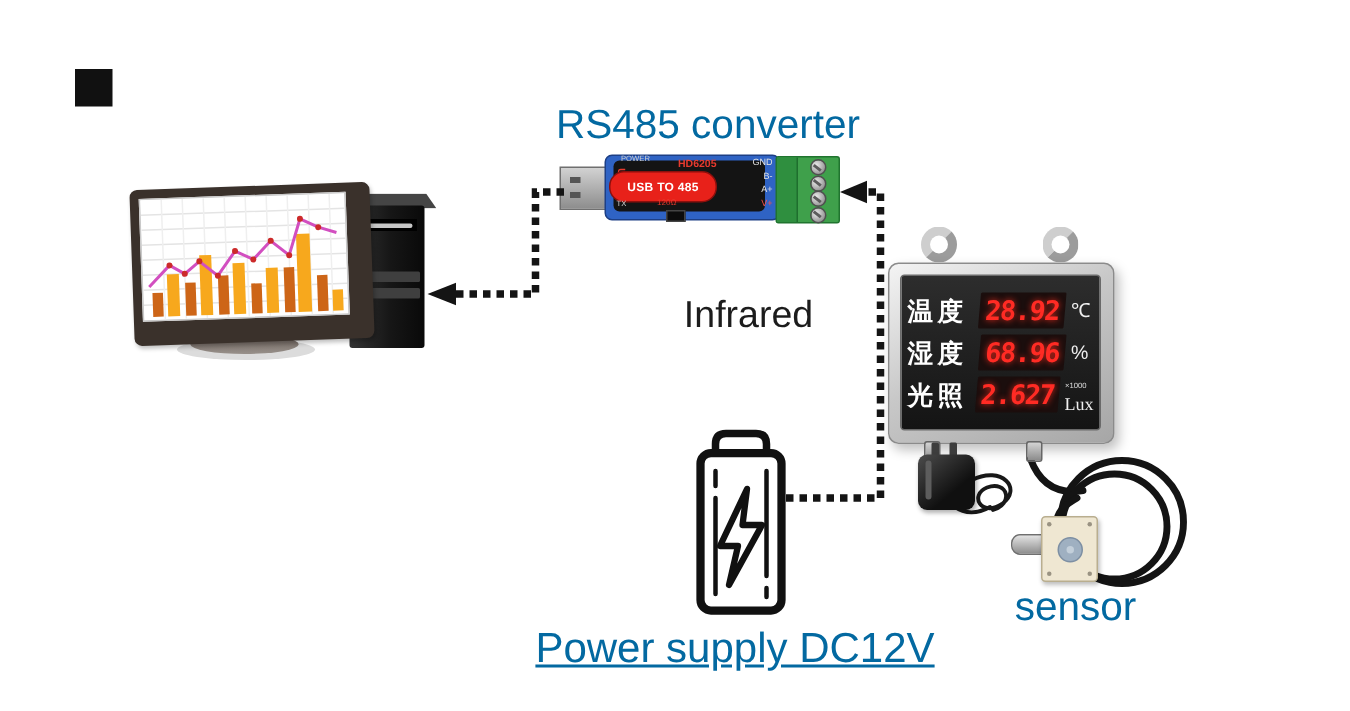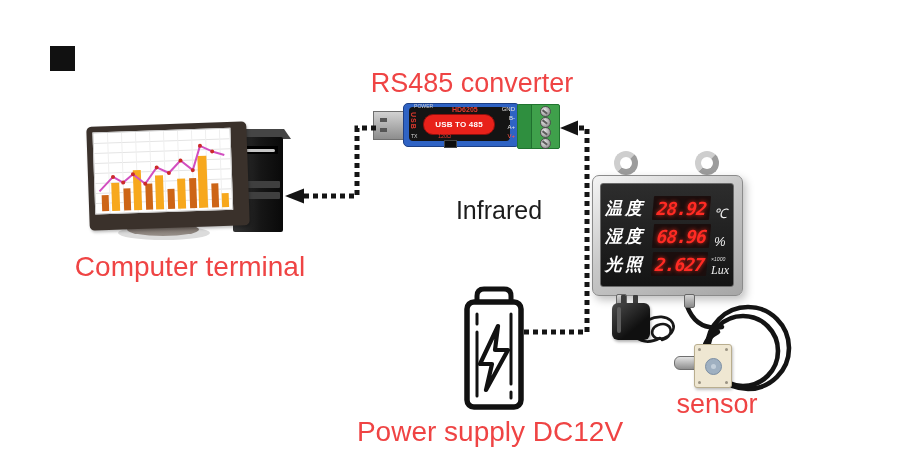--- a/index.html
+++ b/index.html
@@ -6,25 +6,25 @@
   .canvas{position:relative;width:900px;height:474px;background:#ffffff;overflow:hidden;
           font-family:"Liberation Sans",sans-serif;color:#1c1c1c;}
   .abs{position:absolute;}
 
   
   .title-row{left:50px;top:46px;display:flex;align-items:center;gap:12px;}
   .title-sq{width:25px;height:25px;background:#111;}
   .title-text{font-size:29px;font-weight:700;letter-spacing:.2px;}
 
   
-  .lbl{font-size:27px;color:#ef4444;}
+  .lbl{font-size:27px;color:#0369a1;}
   .lbl-rs485{left:352px;top:68px;width:240px;text-align:center;}
   .lbl-computer{left:52px;top:251px;width:276px;text-align:center;font-size:28px;}
   .lbl-infrared{left:418px;top:195px;width:162px;text-align:center;font-weight:400;font-size:25px;line-height:30px;}
-  .lbl-power{left:330px;top:416px;width:320px;text-align:center;font-size:28px;}
+  .lbl-power{left:330px;top:416px;width:320px;text-align:center;font-size:28px;text-decoration:underline;}
   .lbl-sensor{left:661px;top:389px;width:112px;text-align:center;}
 
   
   .monitor{left:88px;top:124px;width:148px;height:92px;background:#3a312b;border-radius:5px;
            padding:6px;transform:rotate(-2deg);box-shadow:1px 2px 3px rgba(0,0,0,.25);}
   .monitor .screen{width:136px;height:80px;background:#fff;border:1px solid #c9c9c9;overflow:hidden;}
   .neck{left:147px;top:213px;width:28px;height:15px;background:linear-gradient(180deg,#564a41,#2c241f);
         border-radius:0 0 5px 5px;}
   .base-shadow{left:118px;top:226px;width:92px;height:14px;background:#dcdcdc;border-radius:50%;}
   .base{left:127px;top:223px;width:72px;height:13px;background:linear-gradient(180deg,#6b6059,#98908a);border-radius:50%;}
@@ -37,21 +37,21 @@
   .tower-band{left:236px;width:44px;height:7px;background:#3f3f3f;border-radius:1px;}
   .band1{top:181px;} .band2{top:192px;}
 
   
   .usb-plug{left:373px;top:111px;width:32px;height:27px;border:1px solid #6f6f6f;
             background:linear-gradient(180deg,#d2d2d2,#8d8d8d);}
   .usb-hole{position:absolute;width:7px;height:4px;background:#555;}
   .usb-hole.h1{left:6px;top:6px;} .usb-hole.h2{left:6px;top:16px;}
   .cv-body{left:403px;top:103px;width:115px;height:42px;background:#2f63c4;border:1px solid #1d3f85;border-radius:5px;}
   .cv-black{left:409px;top:107px;width:101px;height:34px;background:#141414;border-radius:4px;}
-  .cv-oval{left:423px;top:114px;width:70px;height:19px;background:#e8211a;border:1px solid #8d0f0c;border-radius:10px;
+  .cv-oval{left:406px;top:114px;width:70px;height:19px;background:#e8211a;border:1px solid #8d0f0c;border-radius:10px;
            color:#fff;font-size:8px;font-weight:700;display:flex;align-items:center;justify-content:center;letter-spacing:.2px;}
   .cv-model{left:452px;top:106px;font-size:7px;font-weight:700;color:#e63a2e;}
   .cv-power{left:414px;top:104px;font-size:6px;color:#cfcfcf;transform:scale(.85);transform-origin:left top;}
   .cv-usb-side{left:410px;top:112px;font-size:7px;color:#e63a2e;writing-mode:vertical-rl;letter-spacing:1px;font-weight:700;}
   .cv-tx{left:411px;top:134px;font-size:6px;color:#cfcfcf;transform:scale(.85);transform-origin:left top;}
   .cv-res{left:438px;top:133px;font-size:6px;color:#e63a2e;transform:scale(.9);transform-origin:left top;}
   .cv-switch{left:444px;top:140px;width:11px;height:6px;background:#0c0c0c;border:1px solid #444;}
   .cv-pins{left:495px;top:105px;width:20px;text-align:right;font-size:6px;line-height:9px;color:#e4e4e4;}
   .cv-pins .pin-vp{color:#ff5448;}
   .cv-terminal{left:517px;top:104px;width:41px;height:43px;background:#3fa04b;border:1px solid #20742f;border-radius:2px;}
@@ -66,21 +66,21 @@
   .ring{width:24px;height:24px;border-radius:50%;box-sizing:border-box;background:transparent;
         border:6px solid;border-color:#cecece #9c9c9c #9c9c9c #cecece;}
   .ring::after{content:"";position:absolute;left:6px;top:20px;width:11px;height:6px;background:#b3b3b3;}
   .ring1{left:614px;top:151px;} .ring2{left:695px;top:151px;}
   .disp-frame{left:592px;top:175px;width:149px;height:119px;border:1px solid #8b8b8b;border-radius:7px;
               background:linear-gradient(150deg,#f4f4f4,#c8c8c8 45%,#a6a6a6);
               box-shadow:3px 4px 8px rgba(0,0,0,.25);}
   .disp-panel{position:absolute;left:7px;top:7px;right:8px;bottom:8px;border:1px solid #6a6a6a;border-radius:3px;
               background:linear-gradient(180deg,#2d2d2d,#141414);
               display:flex;flex-direction:column;justify-content:center;gap:2px;padding:2px 4px;box-sizing:border-box;}
-  .disp-row{display:flex;align-items:flex-end;height:26px;font-style:italic;}
+  .disp-row{display:flex;align-items:center;height:26px;}
   .cn{width:48px;color:#fff;font-weight:700;font-size:17px;letter-spacing:3px;
       font-family:"DejaVu Sans",sans-serif;white-space:nowrap;}
   .led{width:57px;height:24px;background:#1b0e0d;border-radius:1px;display:flex;align-items:center;justify-content:center;
        color:#ff2b24;font-family:"DejaVu Sans Mono",monospace;font-weight:700;font-size:18px;letter-spacing:-1px;
        text-shadow:0 0 4px rgba(255,45,30,.85);transform:skewX(-5deg);}
   .unit{padding-left:4px;color:#efefef;font-size:13px;line-height:12px;}
   .unit .u-small{display:block;font-size:6px;color:#dcdcdc;transform:scale(.85);transform-origin:left bottom;}
   .unit .u-lux{font-family:"Liberation Serif",serif;font-size:12px;}
   .disp-conn{top:294px;width:9px;height:12px;border:1px solid #666;border-radius:2px;
              background:linear-gradient(180deg,#d4d4d4,#8a8a8a);}
@@ -172,21 +172,20 @@
             <circle cx="62" cy="36" r="2"></circle>
             <circle cx="74" cy="42" r="2"></circle>
           <circle cx="86" cy="30" r="2"></circle>
             <circle cx="98" cy="40" r="2"></circle>
             <circle cx="106" cy="16" r="2"></circle>
           <circle cx="118" cy="22" r="2"></circle>
         </g>
       </svg>
     </div>
   </div>
-  <div class="abs lbl lbl-computer">Computer terminal</div>
 
   <div class="abs lbl lbl-rs485">RS485 converter</div>
   <div class="abs usb-plug">
     <div class="usb-hole h1"></div>
     <div class="usb-hole h2"></div>
   </div>
   <div class="abs cv-body"></div>
   <div class="abs cv-black"></div>
   <div class="abs cv-power">POWER</div>
   <div class="abs cv-model">HD6205</div>

